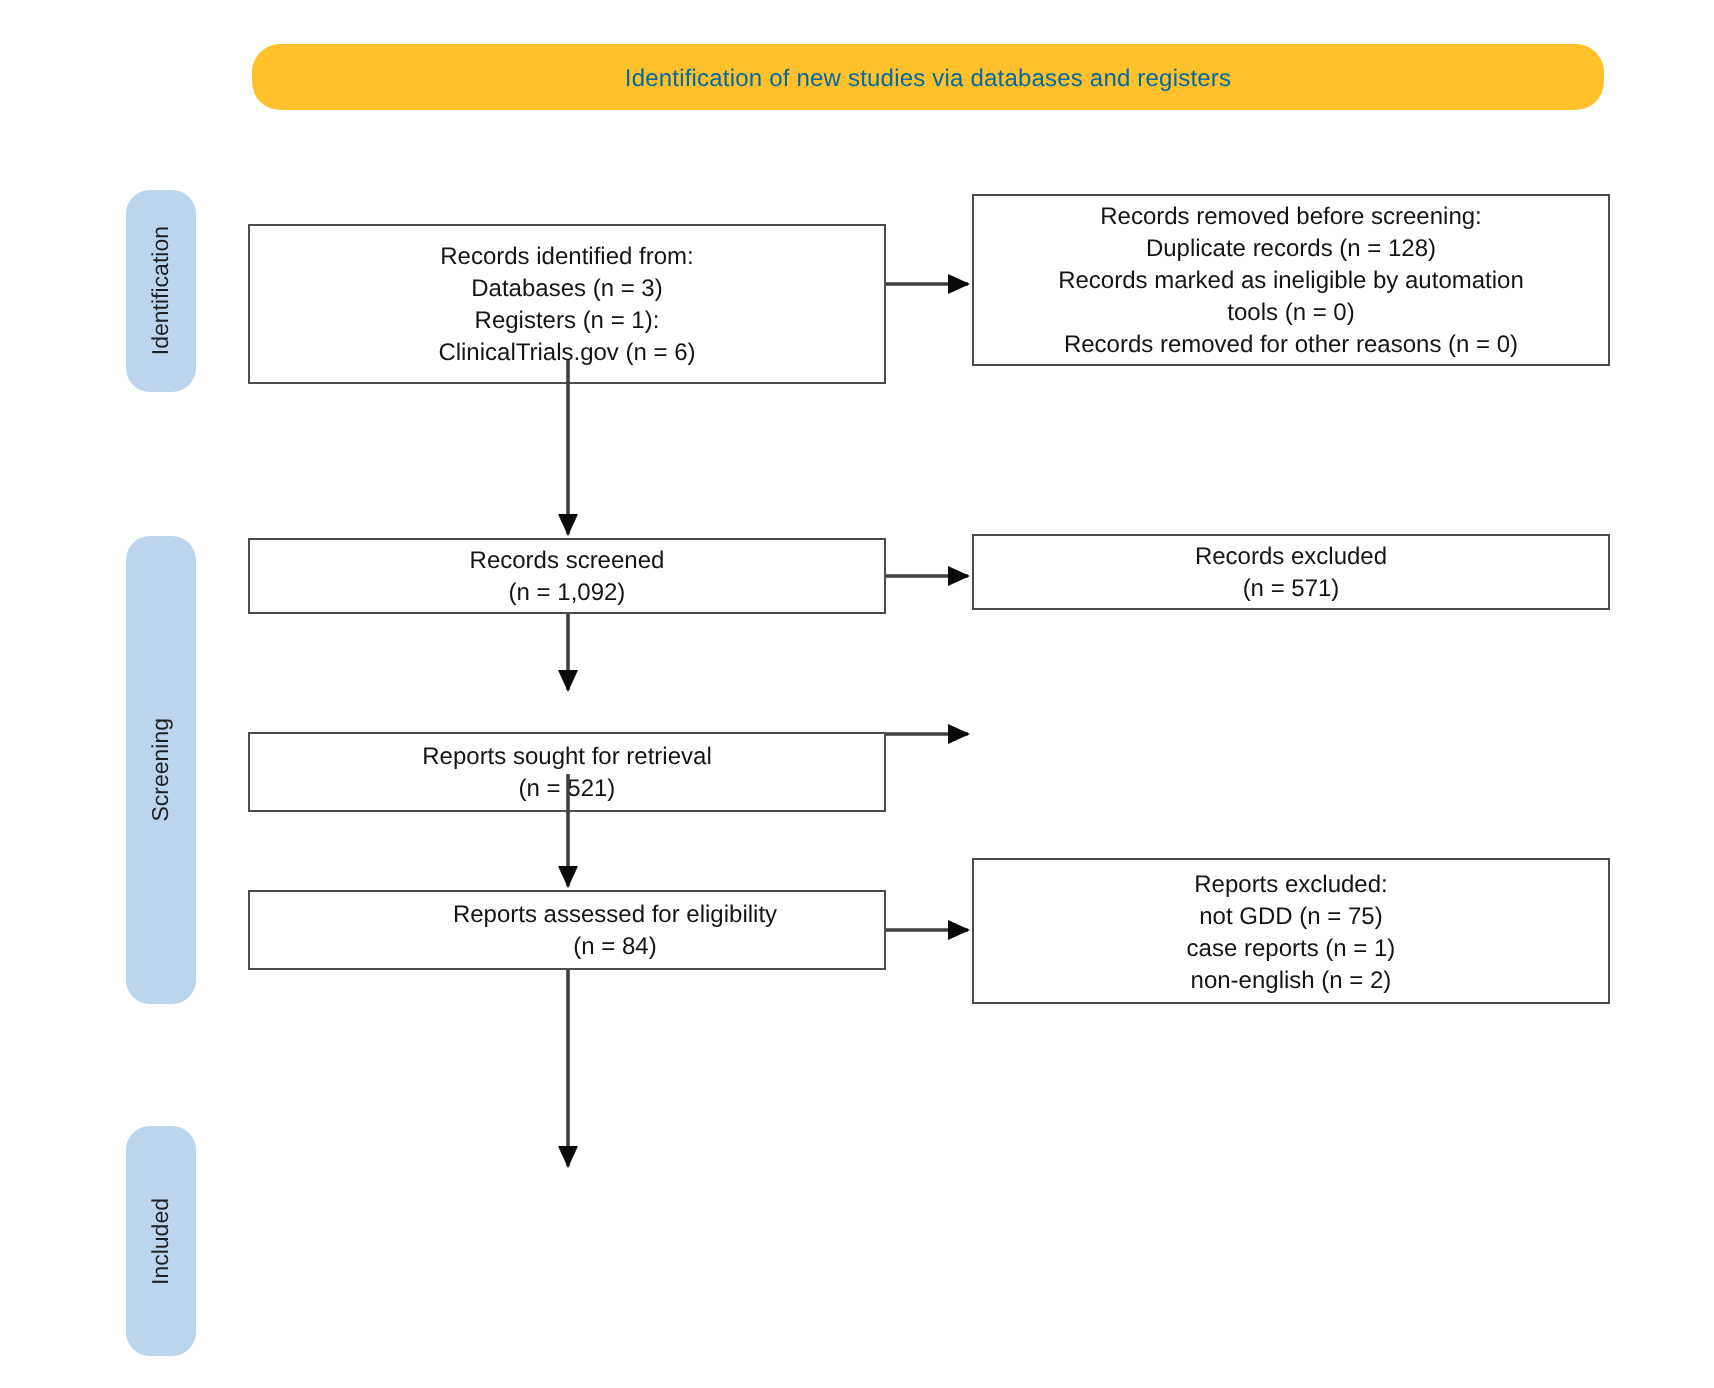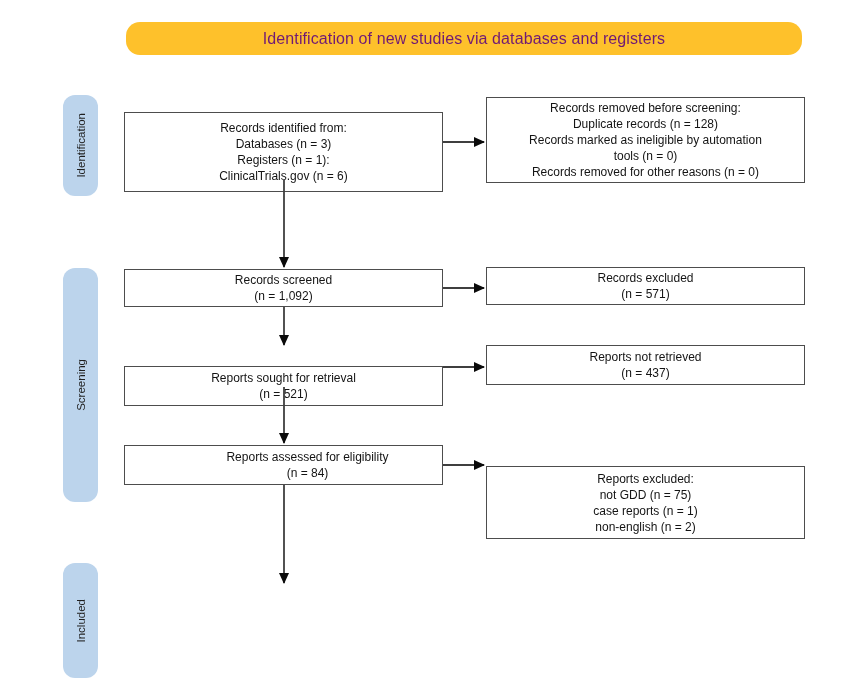--- a/index.html
+++ b/index.html
@@ -18,22 +18,22 @@
   
   .banner {
     position: absolute;
     left: 126px; top: 22px;
     width: 676px; height: 33px;
     background: #FEC12B;
     border-radius: 14px;
     display: flex;
     align-items: center;
     justify-content: center;
-    font-size: 16px;
-    color: #701a75;
+    font-size: 12px;
+    color: #0369a1;
     letter-spacing: 0.1px;
   }
 
   
   .stage {
     position: absolute;
     left: 63px;
     width: 35px;
     background: #BCD4EC;
     border-radius: 12px;
@@ -69,21 +69,21 @@
   .col-l { left: 124px; width: 319px; }
   .col-r { left: 486px; width: 319px; }
 
   .b1l { top: 112px; height: 80px; }
   .b1r { top: 97px;  height: 86px; }
   .b2l { top: 269px; height: 38px; }
   .b2r { top: 267px; height: 38px; }
   .b3l { top: 366px; height: 40px; }
   .b3r { top: 345px; height: 40px; }
   .b4l { top: 445px; height: 40px; padding-left: 48px; }
-  .b4r { top: 429px; height: 73px; margin-top: 37px; }
+  .b4r { top: 429px; height: 73px; }
   .b5l { top: 585px; height: 75px; }
 
   .arrows {
     position: absolute;
     left: 0; top: 0;
     width: 857px; height: 694px;
     pointer-events: none;
   }
 </style>
 </head>
@@ -111,22 +111,20 @@
 Duplicate records (n = 128)
 Records marked as ineligible by automation
 tools (n = 0)
 Records removed for other reasons (n = 0)</div>
   <div class="box col-l b2l">Records screened
 (n = 1,092)</div>
   <div class="box col-r b2r">Records excluded
 (n = 571)</div>
   <div class="box col-l b3l">Reports sought for retrieval
 (n = 521)</div>
-  <div class="box col-r b3r">Reports not retrieved
-(n = 437)</div>
   <div class="box col-l b4l">Reports assessed for eligibility
 (n = 84)</div>
   <div class="box col-r b4r">Reports excluded:
 not GDD (n = 75)
 case reports (n = 1)
 non-english (n = 2)</div>
 
   <svg class="arrows" viewBox="0 0 857 694" xmlns="http://www.w3.org/2000/svg">
     <defs>
       <marker id="head" markerUnits="userSpaceOnUse" markerWidth="11" markerHeight="10" refX="10" refY="5" orient="auto">

